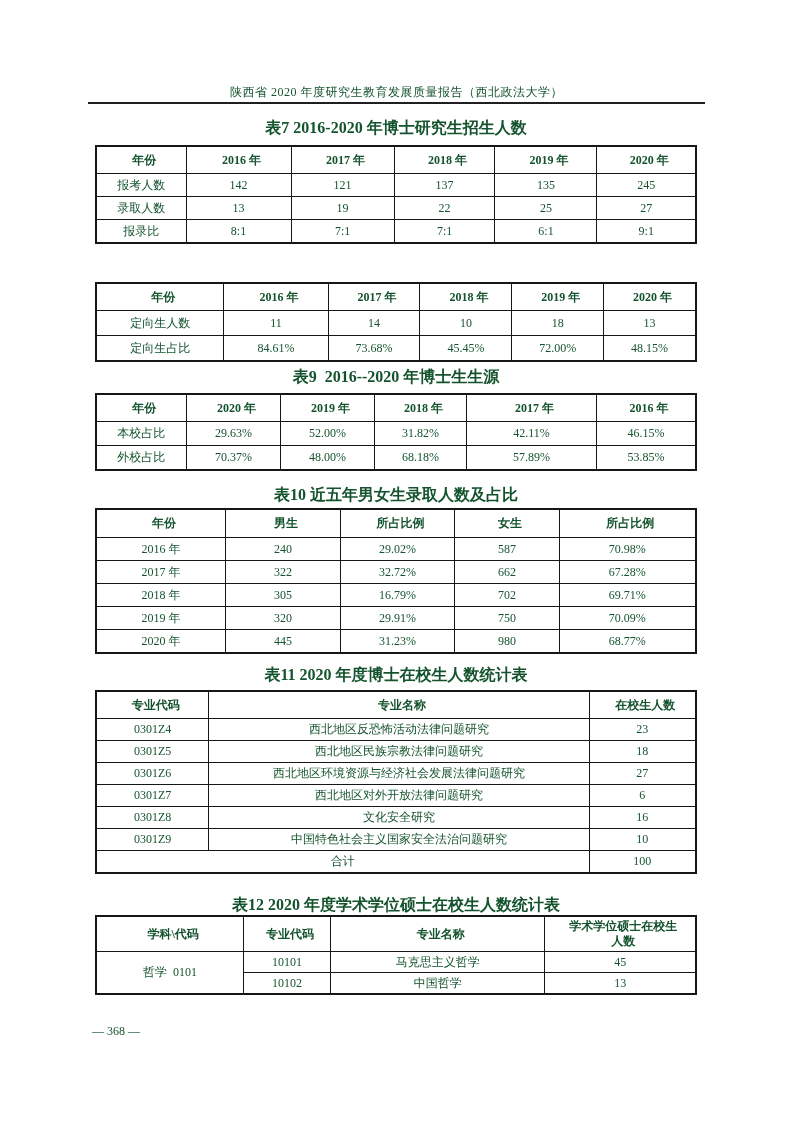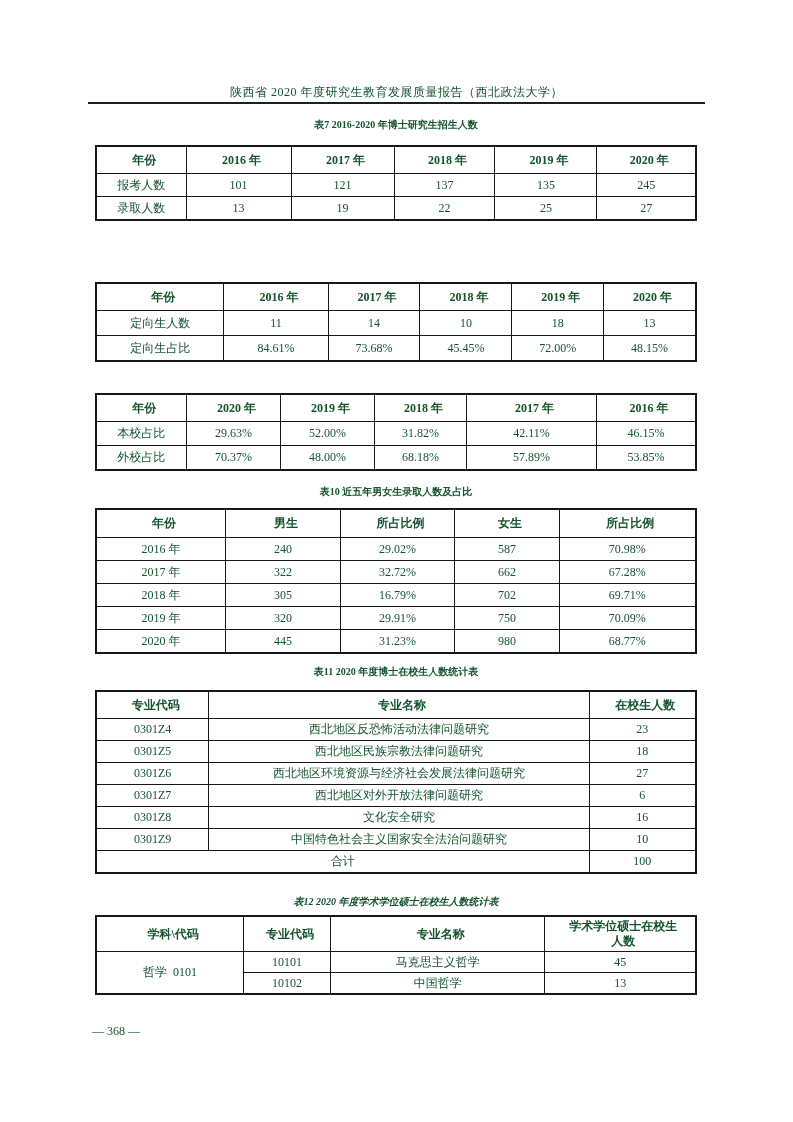--- a/index.html
+++ b/index.html
@@ -9,38 +9,38 @@
   }
   .header-title{
     position:absolute; top:84px; left:0; width:793px; text-align:center;
     font-size:12px; letter-spacing:0.5px; white-space:pre-wrap;
   }
   .header-rule{
     position:absolute; top:102px; left:88px; width:617px; height:2px; background:#1f1f1f;
   }
   .tbl-title{
     position:absolute; left:95px; width:602px; text-align:center;
-    font-size:10px; font-weight:bold; white-space:pre-wrap;
+    font-size:16px; font-weight:bold; white-space:pre-wrap;
   }
   table{
     position:absolute; left:95px; width:602px;
     border-collapse:collapse; table-layout:fixed;
     border:2px solid #161616;
   }
   th,td{
     border:1px solid #161616; text-align:center; vertical-align:middle;
     font-size:12px; padding:0 2px; white-space:pre-wrap; overflow:hidden;
   }
   th{font-weight:bold;padding-left:8px;}
   #title7 {top:118px;}  #t7 {top:145px;}
   #title8 {top:255px;}  #t8 {top:282px;}
   #title9 {top:367px;}  #t9 {top:393px;}
   #title10{top:485px;}  #t10{top:508px;}
   #title11{top:665px;}  #t11{top:690px;}
-  #title12{top:895px;font-style:italic;}  #t12{top:915px;}
+  #title12{top:895px;}  #t12{top:915px;}
   #t7 th{height:26px;}  #t7 td{height:22px;}
   #t8 th{height:26px;}  #t8 td{height:24px;}
   #t9 th{height:26px;}  #t9 td{height:23px;}
   #t10 th{height:27px;} #t10 td{height:22px;}
   #t11 th{height:26px;} #t11 td{height:21px;}
   #t12 th{height:34px; line-height:1.25;} #t12 td{height:20px;}
   .page-footer{
     position:absolute; top:1024px; left:92px; font-size:12px; white-space:pre-wrap;
   }
 </style>
@@ -68,34 +68,42 @@
           <th>2016 年</th>
           <th>2017 年</th>
           <th>2018 年</th>
           <th>2019 年</th>
           <th>2020 年</th>
         </tr>
       </thead>
       <tbody>
         <tr>
           <td>报考人数</td>
-          <td>101</td>
+          <td>142</td>
           <td>121</td>
           <td>137</td>
           <td>135</td>
           <td>245</td>
         </tr>
         <tr>
           <td>录取人数</td>
           <td>13</td>
           <td>19</td>
           <td>22</td>
           <td>25</td>
           <td>27</td>
         </tr>
+        <tr>
+          <td>报录比</td>
+          <td>8:1</td>
+          <td>7:1</td>
+          <td>7:1</td>
+          <td>6:1</td>
+          <td>9:1</td>
+        </tr>
       </tbody>
     </table>
 
   <table id="t8">
       <colgroup>
         <col style="width: 21.3%;">
         <col style="width: 17.4%;">
         <col style="width: 15.3%;">
         <col style="width: 15.3%;">
         <col style="width: 15.3%;">
@@ -124,20 +132,21 @@
           <td>定向生占比</td>
           <td>84.61%</td>
           <td>73.68%</td>
           <td>45.45%</td>
           <td>72.00%</td>
           <td>48.15%</td>
         </tr>
       </tbody>
     </table>
 
+  <div class="tbl-title" id="title9">表9  2016--2020 年博士生生源</div>
   <table id="t9">
       <colgroup>
         <col style="width: 15%;">
         <col style="width: 15.8%;">
         <col style="width: 15.6%;">
         <col style="width: 15.4%;">
         <col style="width: 21.6%;">
         <col style="width: 16.6%;">
       </colgroup>
       <thead>

